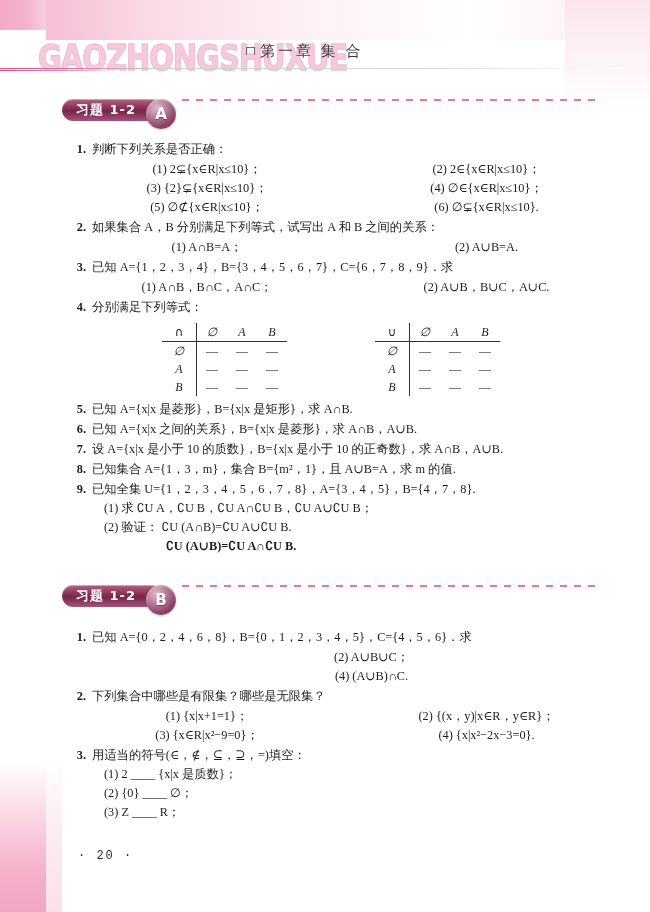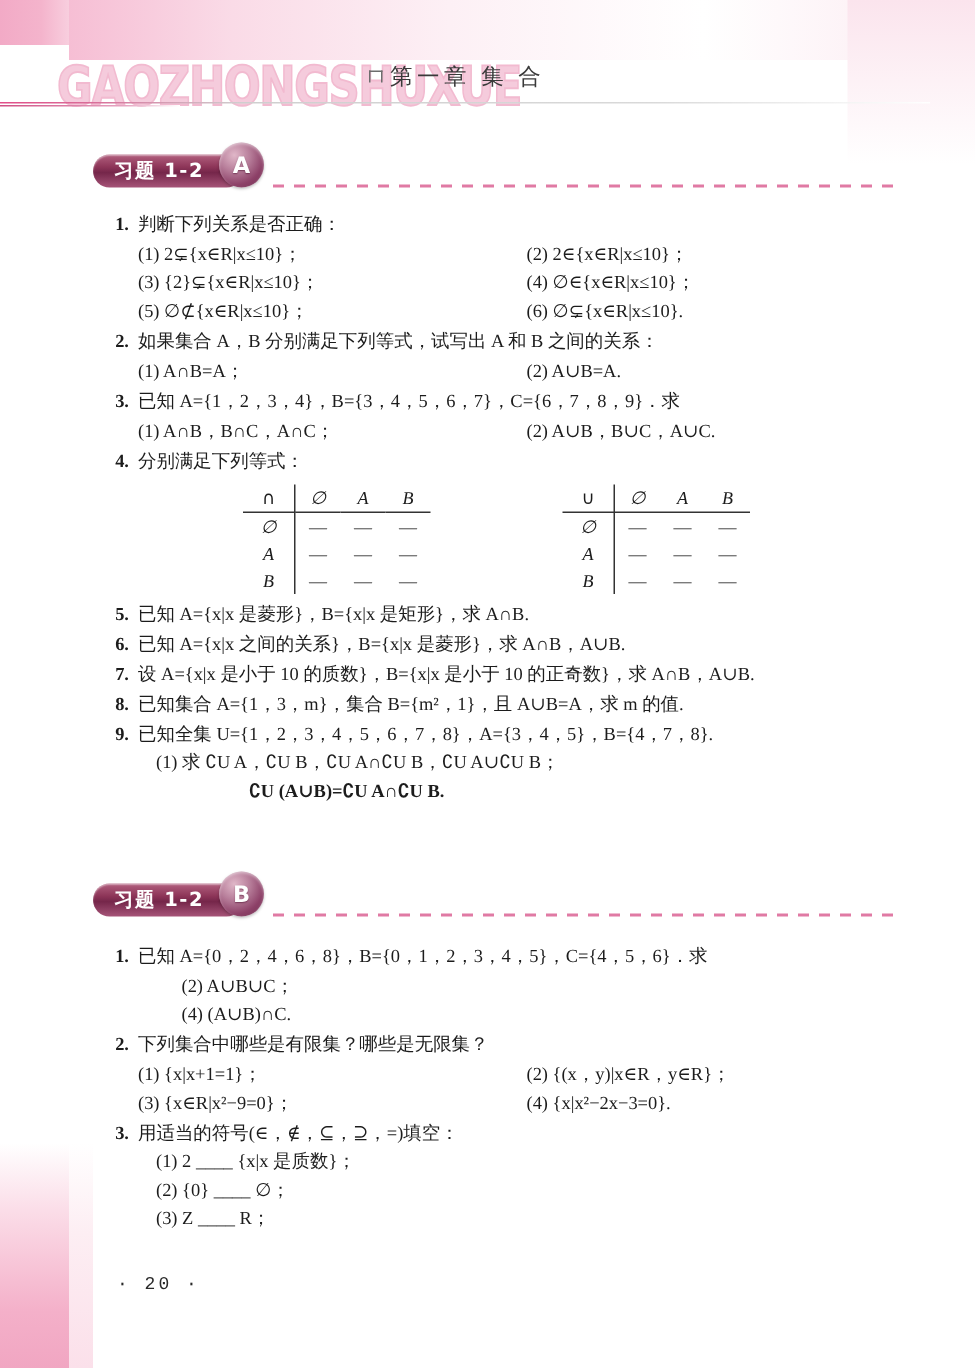--- a/index.html
+++ b/index.html
@@ -112,21 +112,21 @@
     top: 70px;
     width: 120px;
     height: 1px;
     background: linear-gradient(to right, #cf4f84 0%, #e6a6c2 70%, #ffffff 100%);
   }
 
   
   .banner {
     position: absolute;
     display: flex;
-    align-items: flex-end;
+    align-items: flex-start;
     height: 26px;
   }
   .banner-pill {
     position: relative;
     display: flex;
     align-items: center;
     justify-content: center;
     height: 22px;
     padding: 0 26px 0 14px;
     border-radius: 11px;
@@ -190,20 +190,21 @@
   }
   .prob-body {
     flex: 1;
   }
   .subitems {
     display: flex;
     margin-top: 1px;
   }
   .subcol {
     line-height: 19px;
+    text-align: center;
   }
   .subcol.left { width: 230px; flex: none; }
   .subcol.right { flex: 1; margin-left: 29px; }
   .sub { white-space: nowrap; }
   .indent-1 { padding-left: 12px; }
 
   
   .tables-row {
     display: flex;
     margin: 6px 0 4px 0;
@@ -405,20 +406,21 @@
     <div class="prob">
       <div class="prob-num">8.</div>
       <div class="prob-body">已知集合 A={1，3，m}，集合 B={m²，1}，且 A∪B=A，求 m 的值.</div>
     </div>
 
     <div class="prob">
       <div class="prob-num">9.</div>
       <div class="prob-body">
         <div>已知全集 U={1，2，3，4，5，6，7，8}，A={3，4，5}，B={4，7，8}.</div>
         <div class="indent-1">(1) 求 ∁U A，∁U B，∁U A∩∁U B，∁U A∪∁U B；</div>
+        <div class="indent-1">(2) 验证： ∁U (A∩B)=∁U A∪∁U B.</div>
         <div style="padding-left:74px;font-weight:bold;">∁U (A∪B)=∁U A∩∁U B.</div>
       </div>
     </div>
 
   </div>
 
   <div class="banner" style="left:62px; top:585px; width:540px;">
     <div class="banner-pill">习题 1-2</div>
     <div class="banner-circle">
       <span>B</span>

